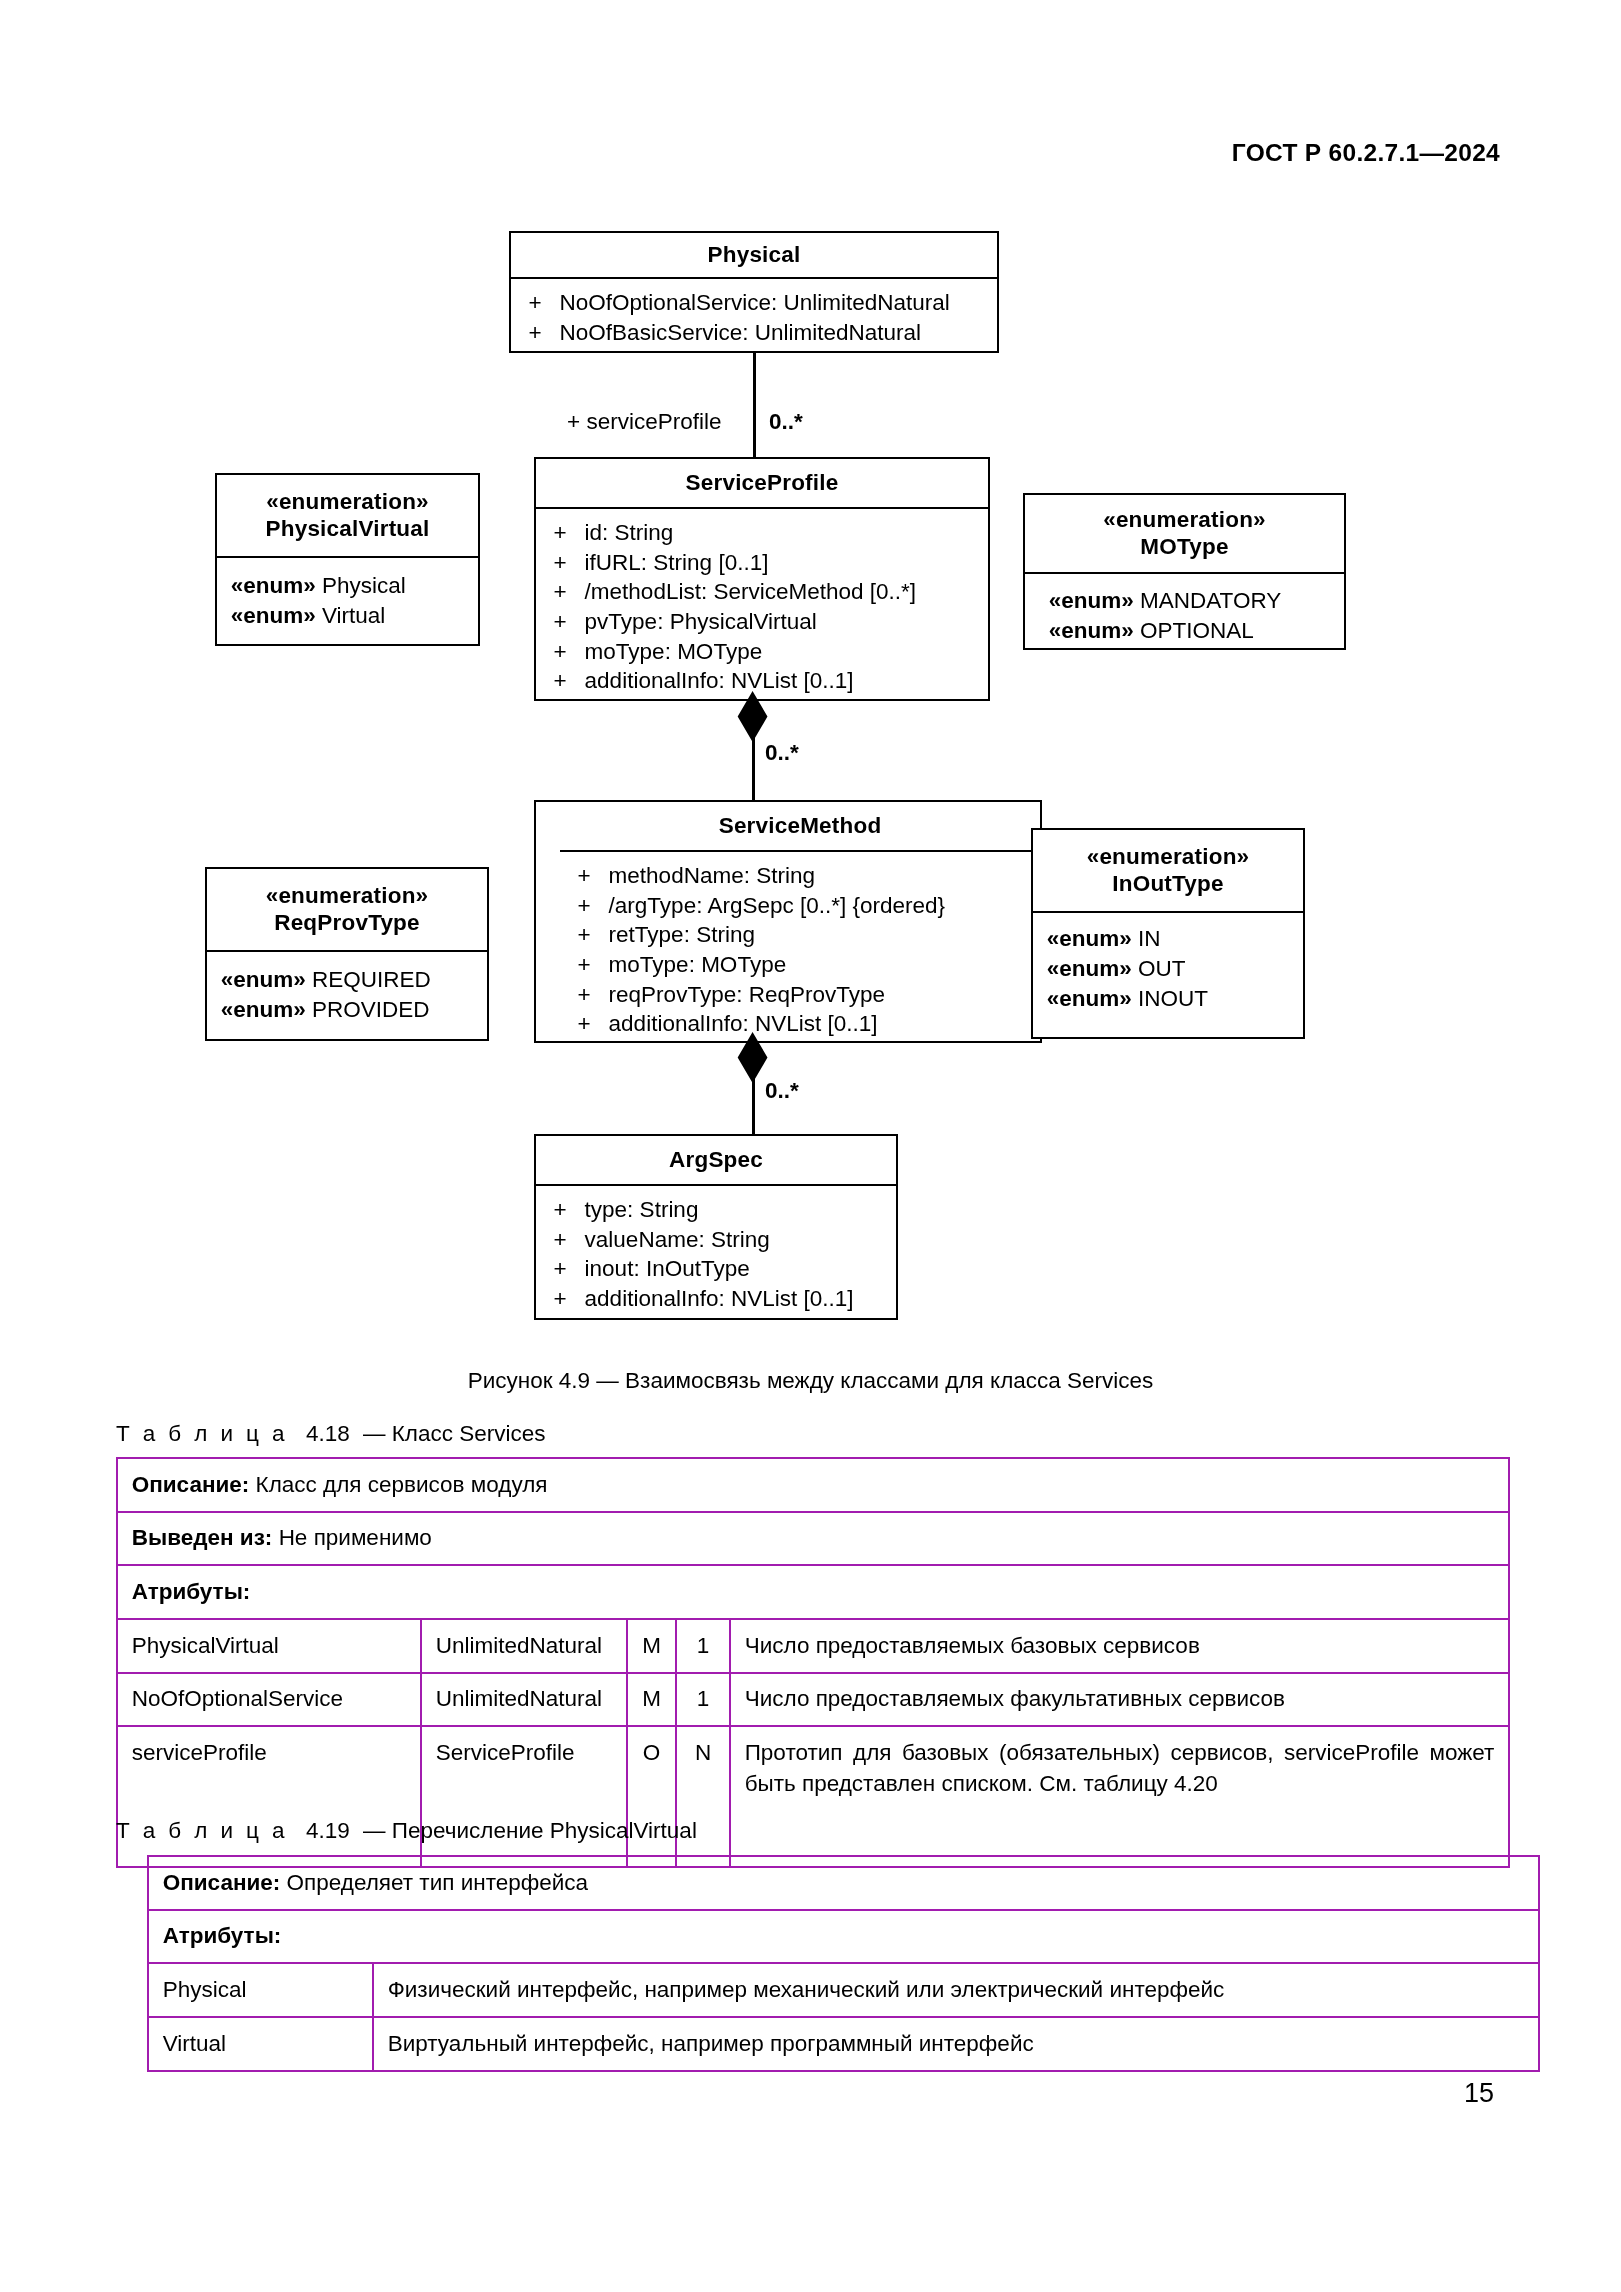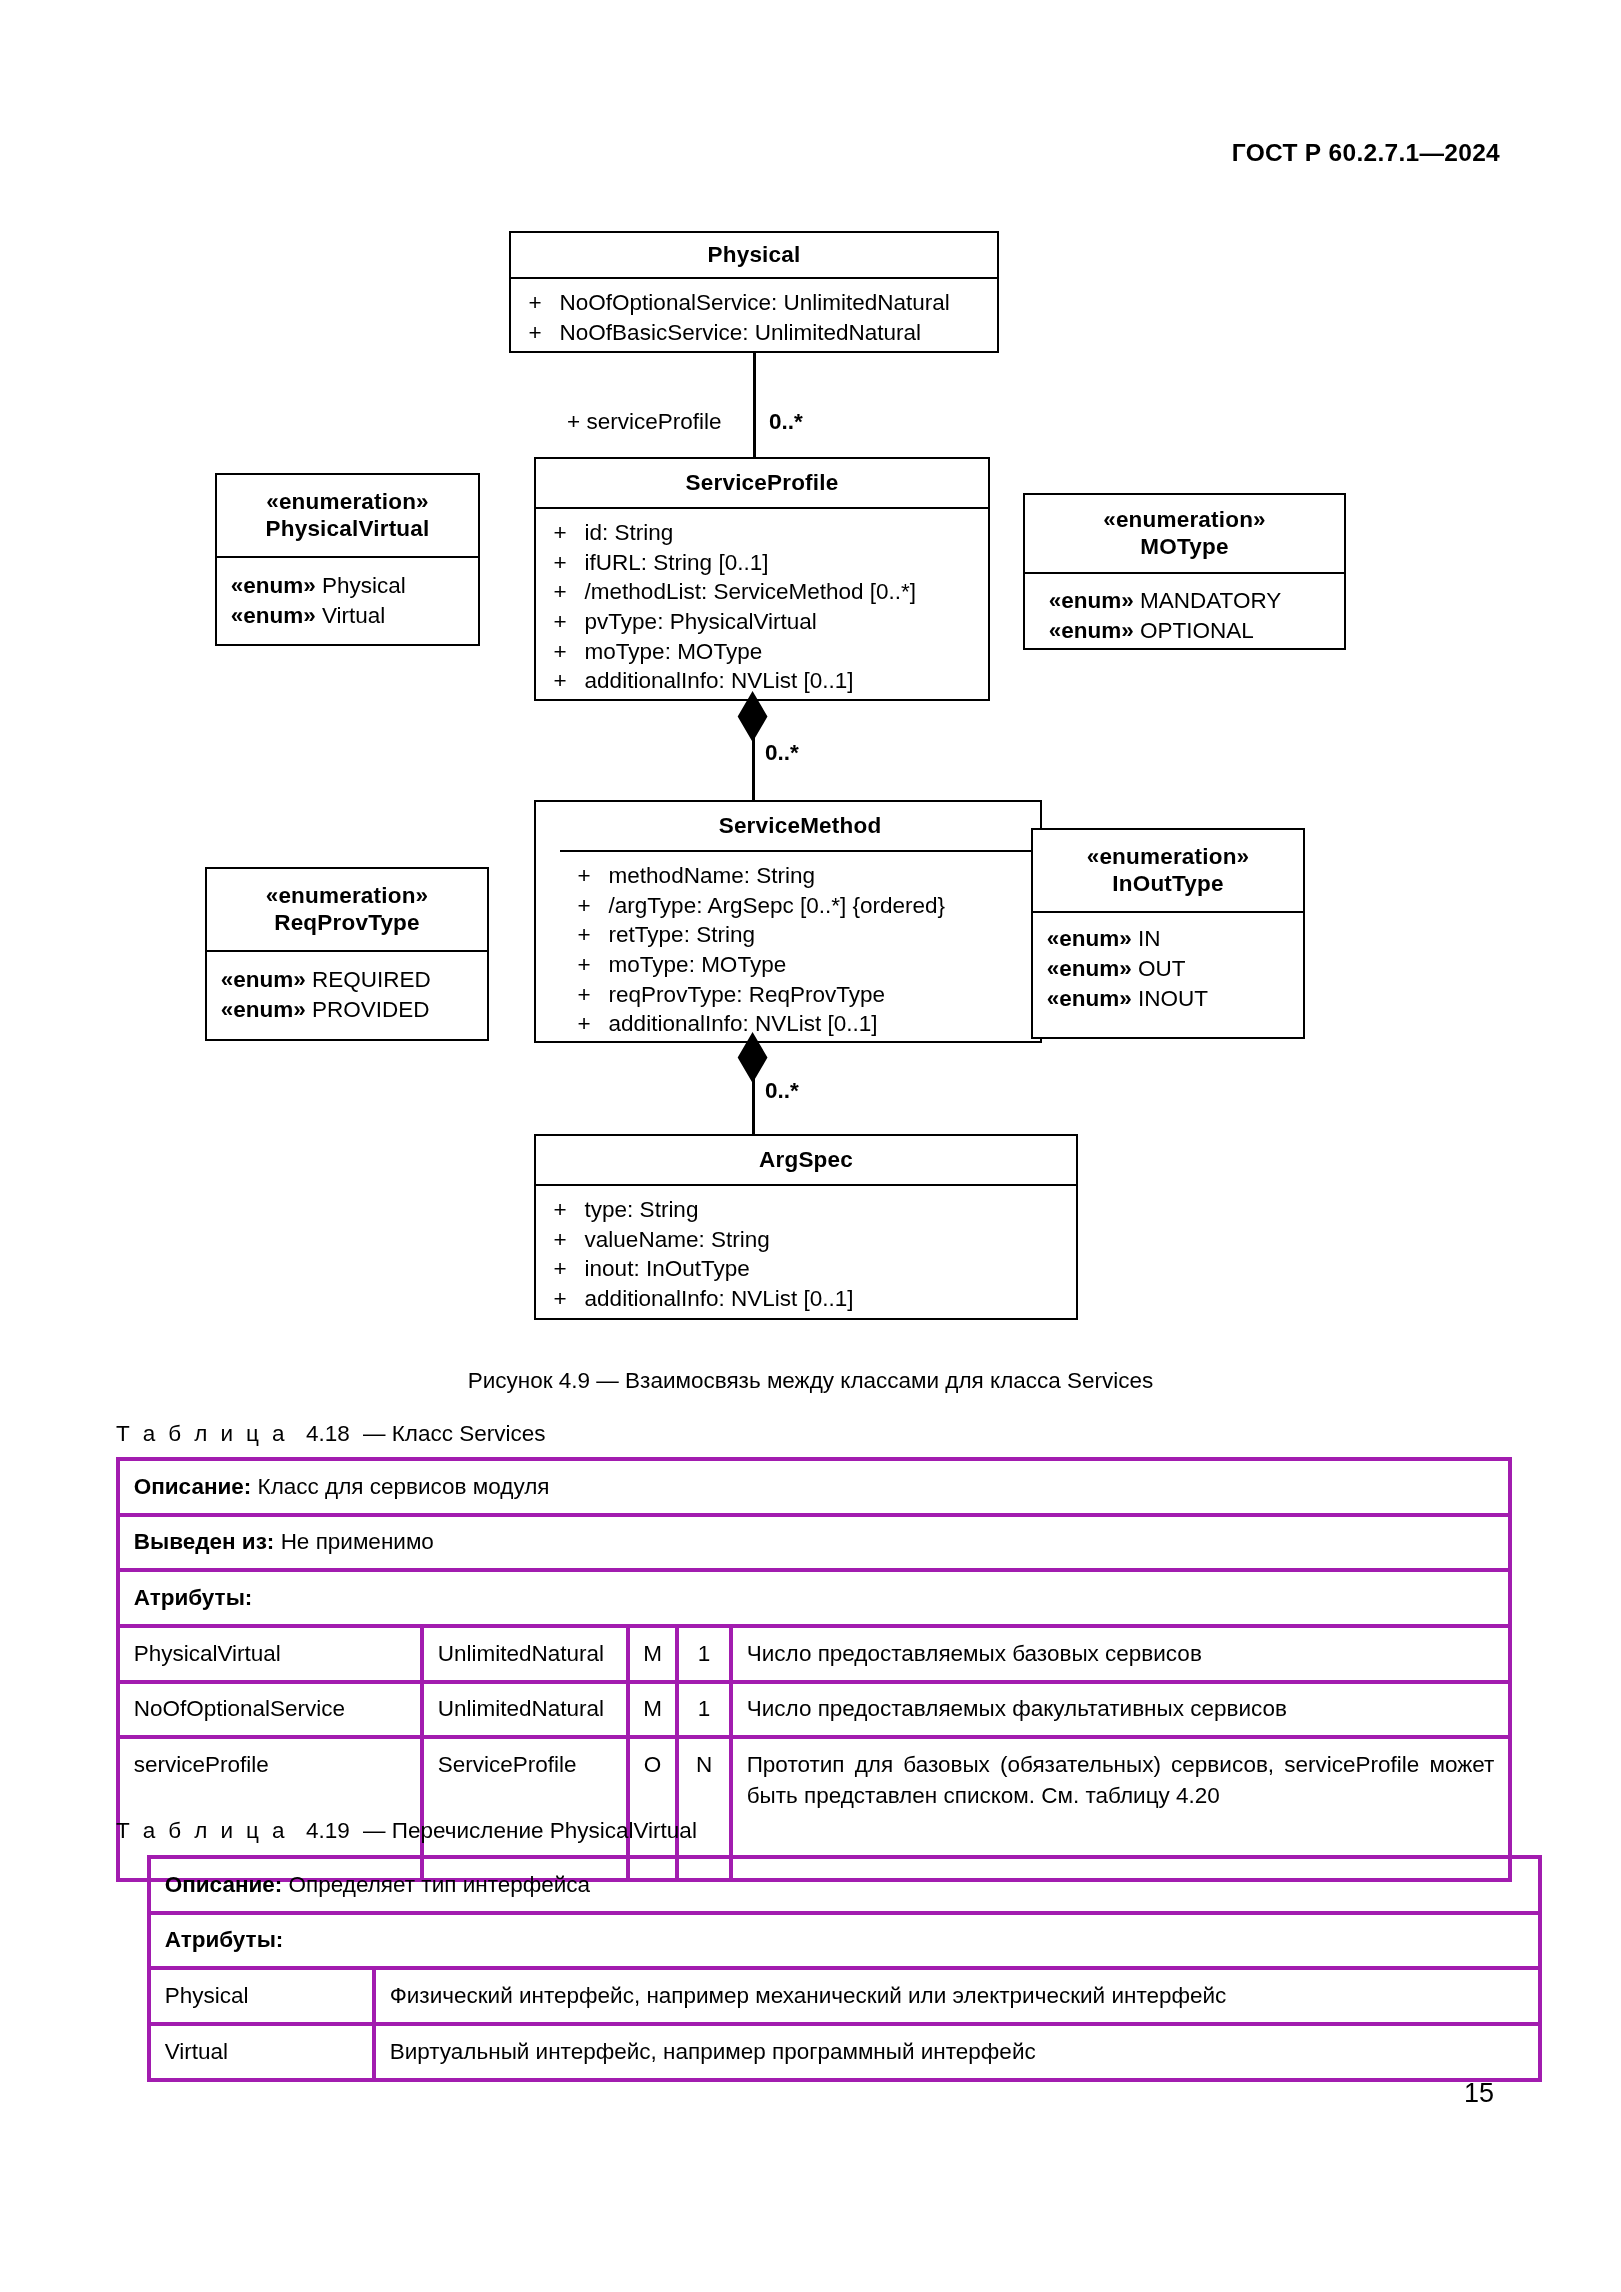--- a/index.html
+++ b/index.html
@@ -131,21 +131,21 @@
   .tc-sp { letter-spacing: 3.4px; }
 
   
   .doc-table {
     position: absolute;
     border-collapse: collapse;
     table-layout: fixed;
     font-size: 22.5px;
   }
   .doc-table td {
-    border: 4px solid #a21caf;
+    border: 2px solid #a21caf;
     padding: 9.8px 13.7px 10.8px 13.7px;
     vertical-align: top;
     line-height: 1.38;
   }
   .doc-table td.center { text-align: center; padding-left: 3.9px; padding-right: 3.9px;}
   .lbl { font-weight: bold; }
   .justified { text-align: justify; }
 </style>
 </head>
 <body>
@@ -317,21 +317,21 @@
       </div>
     </div>
   </div>
 
   <svg width="59" height="59" style="position:absolute; left:727px; top:1032px;" viewBox="0 0 60 60">
     <polygon points="26,2 40,26 26,50 12,26" fill="#000" stroke="#000" stroke-width="2"></polygon>
   </svg>
   <div class="v-line" style="left:752px; top:1074px; height:69px;"></div>
   <div class="mult-label" style="left:765px; top:1078px;"><span>0..*</span></div>
 
-  <div class="uml-box" style="left:534px; top:1134px; width:544px; height:186px;">
+  <div class="uml-box" style="left:534px; top:1134px; width:364px; height:186px;">
     <div class="uml-title" style="padding-top:9.8px;padding-bottom:10.8px;">ArgSpec</div>
     <div class="uml-divider"></div>
     <div class="uml-body">
       <div class="attr-row">
         <span class="attr-vis">+</span>
         <span class="attr-text">type: String</span>
       </div>
       <div class="attr-row">
         <span class="attr-vis">+</span>
         <span class="attr-text">valueName: String</span>

